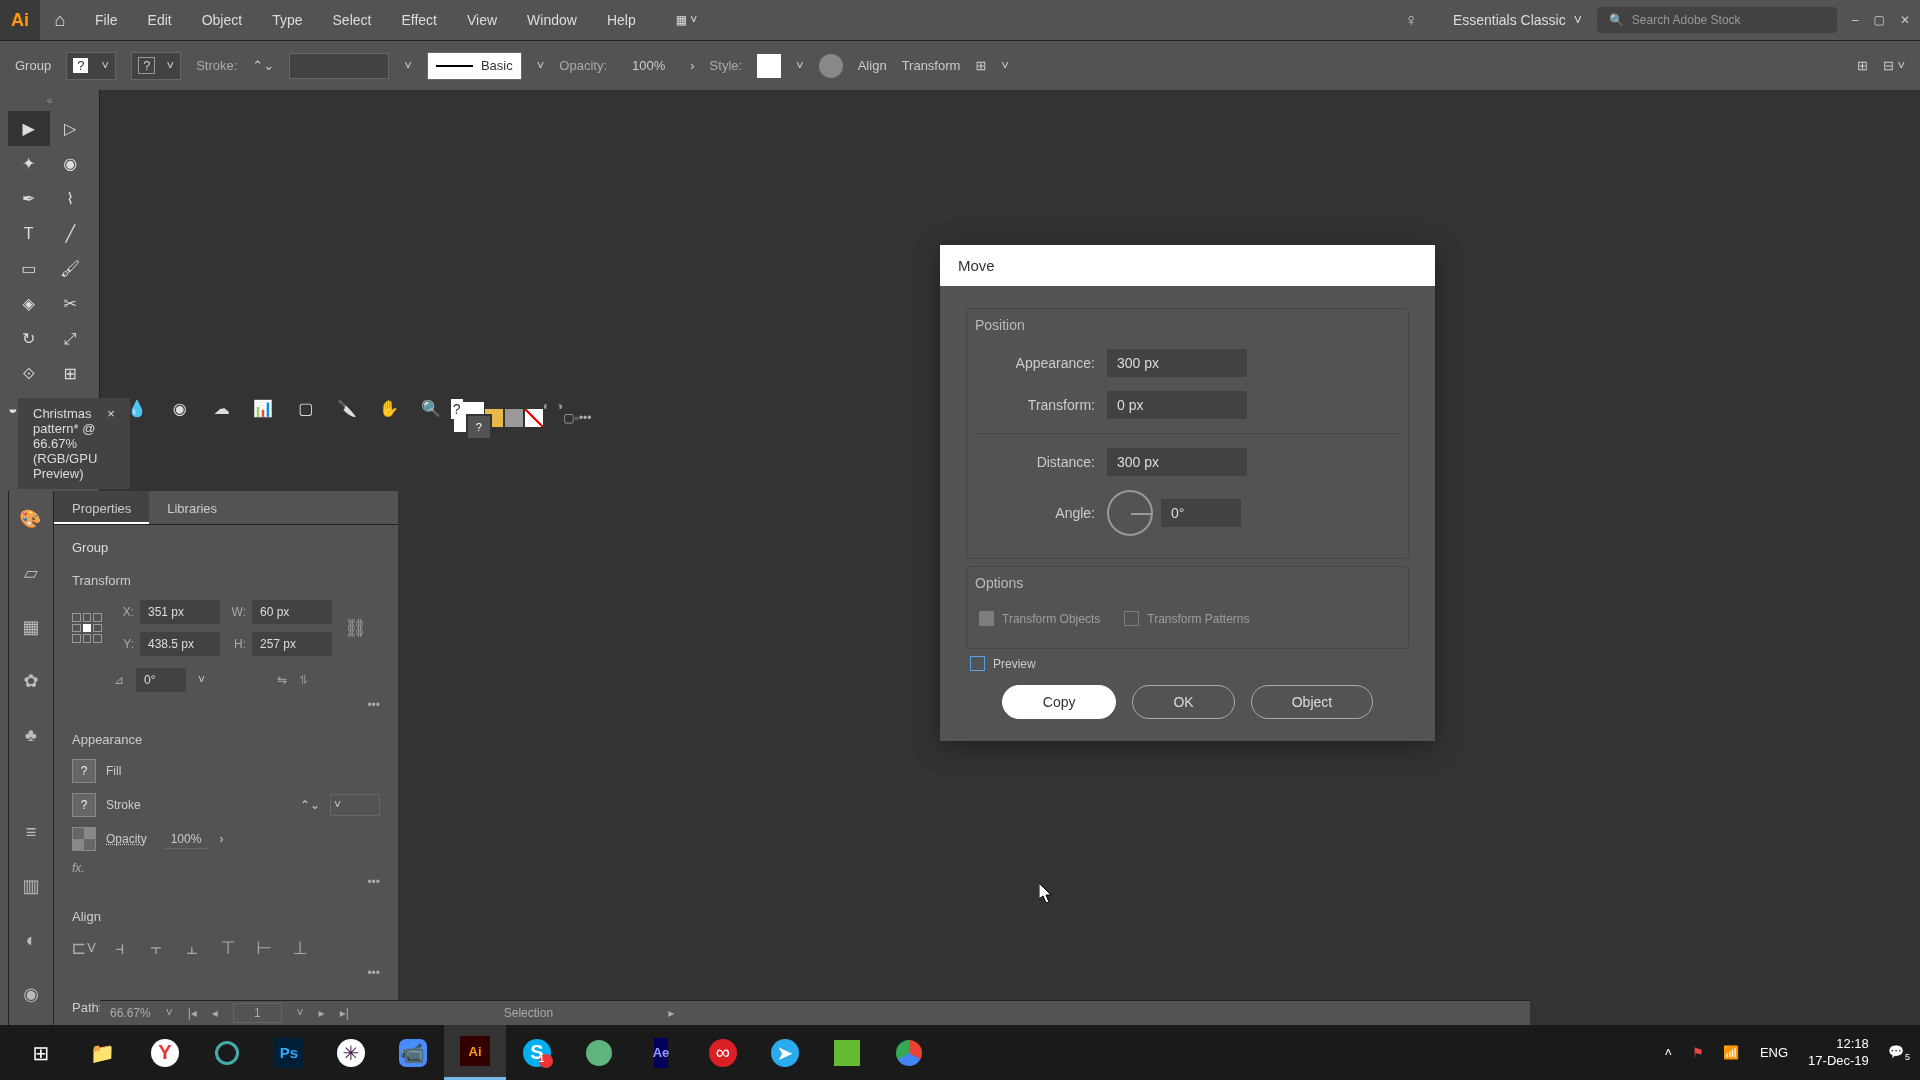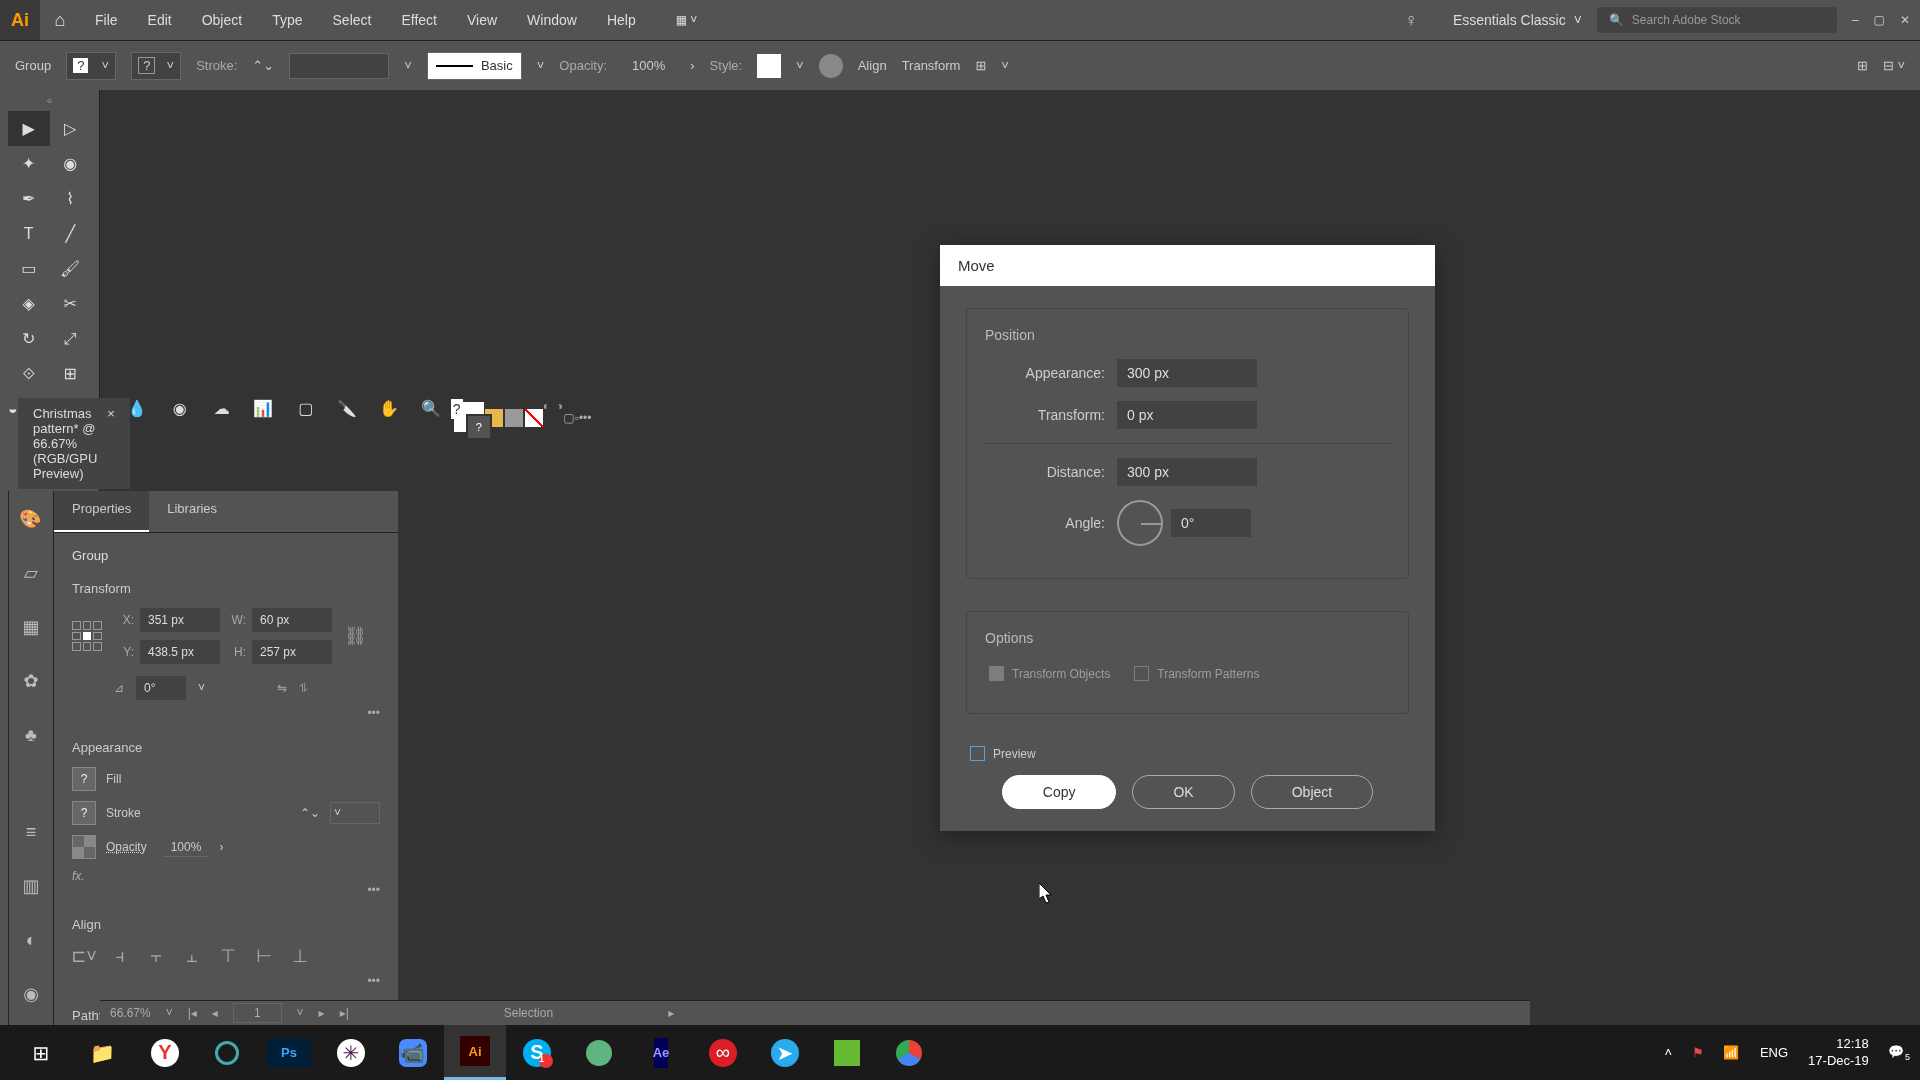--- a/index.html
+++ b/index.html
@@ -38,39 +38,39 @@
     .tab-bar { height: 35px; display: flex; align-items: center; padding-left: 10px; }
     .doc-tab { padding: 8px 15px; background: #434343; color: #ddd; font-size: 13px; display: flex; gap: 10px; }
     .canvas-wrapper { flex: 1; background: #fff; margin: 0 0 30px 0; position: relative; overflow: hidden; }
     
     
     .right-panels { width: 390px; display: flex; }
     .panel-strip { width: 45px; background: #535353; border-left: 1px solid #222; display: flex; flex-direction: column; align-items: center; padding-top: 15px; gap: 28px; }
     .strip-icon { width: 26px; height: 26px; color: #bbb; display: flex; align-items: center; justify-content: center; font-size: 18px; }
     
     .properties-panel { flex: 1; background: #535353; border-left: 1px solid #222; padding: 0; }
-    .panel-tabs { display: flex; height: 42px; border-bottom: 1px solid #222; }
+    .panel-tabs { display: flex; height: 34px; border-bottom: 1px solid #222; }
     .panel-tab { padding: 10px 18px; font-size: 13px; color: #ccc; cursor: pointer; }
     .panel-tab.active { background: #434343; border-bottom: 2px solid #fff; }
     .panel-content { padding: 15px 18px; }
     .panel-section { margin-bottom: 20px; }
     .section-title { font-size: 13px; color: #ccc; margin-bottom: 12px; }
     .transform-grid { display: grid; grid-template-columns: 20px 1fr 20px 1fr; gap: 8px 6px; align-items: center; }
     .tf-label { font-size: 12px; color: #aaa; text-align: right; }
     .tf-input { background: #424242; padding: 5px 8px; color: #ddd; font-size: 12px; border: none; width: 80px; }
     .appearance-row { display: flex; align-items: center; gap: 10px; margin-bottom: 10px; }
     .swatch-sq { width: 24px; height: 24px; background: #666; border: 1px solid #888; display: flex; align-items: center; justify-content: center; color: #eee; }
     .align-icons { display: flex; gap: 12px; margin-top: 10px; }
     .align-icon { width: 24px; height: 24px; color: #aaa; display: flex; align-items: center; justify-content: center; font-size: 18px; }
     
     
     .dialog-overlay { position: absolute; top: 155px; left: 940px; width: 495px; background: #fff; box-shadow: 0 5px 25px rgba(0,0,0,0.4); z-index: 1000; }
     .dialog-title { padding: 12px 18px; color: #333; font-size: 15px; background: #fff; }
     .dialog-body { background: #535353; padding: 22px 26px; color: #ccc; }
-    .dialog-section { border: 1px solid #444; border-radius: 4px; padding: 18px; margin-bottom: 32px; }
+    .dialog-section { border: 1px solid #444; border-radius: 4px; padding: 8px; margin-bottom: 7px; }
     .dialog-section-title { color: #bbb; font-size: 14px; margin-bottom: 16px; }
     .dialog-field { display: flex; align-items: center; gap: 8px; margin-bottom: 14px; justify-content: flex-start; }
     .dialog-field label { width: 120px; text-align: right; color: #ccc; font-size: 14px; margin-right: 4px;}
     .dialog-input { background: #424242; border: none; padding: 6px 10px; color: #ddd; font-size: 14px; width: 140px; }
     .dialog-divider { border-top: 1px solid #444; margin: 14px 0; }
     .angle-widget { width: 46px; height: 46px; border: 2px solid #999; border-radius: 50%; position: relative; }
     .angle-line { position: absolute; width: 22px; height: 2px; background: #999; top: 21px; left: 22px; }
     .checkbox-row { display: flex; align-items: center; gap: 8px; margin: 4px 0 14px 4px; }
     .checkbox { width: 15px; height: 15px; border: 1px solid #999; }
     .checkbox.checked { background: #999; }
@@ -436,21 +436,21 @@
 <div class="taskbar">
   <div class="task-icon">⊞</div>
   <div class="task-icon">📁</div>
   <div class="task-icon">
         <div style="width:28px;height:28px;border-radius:50%;background:#fff;color:#e33;display:flex;align-items:center;justify-content:center;font-weight:bold;">Y</div>
       </div>
   <div class="task-icon">
         <div style="width:24px;height:24px;border:3px solid #4aa;border-radius:50%;"></div>
       </div>
   <div class="task-icon">
-        <div style="width:44px;height:30px;background:#001e36;color:#31a8ff;display:flex;align-items:center;justify-content:center;font-weight:bold;font-size:13px;">Ps</div>
+        <div style="width:30px;height:30px;background:#001e36;color:#31a8ff;display:flex;align-items:center;justify-content:center;font-weight:bold;font-size:15px;">Ps</div>
       </div>
   <div class="task-icon">
         <div style="width:28px;height:28px;border-radius:50%;background:#fff;color:#4a154b;display:flex;align-items:center;justify-content:center;">✳</div>
       </div>
   <div class="task-icon">
         <div style="width:28px;height:28px;border-radius:7px;background:#4a8cff;color:#fff;display:flex;align-items:center;justify-content:center;">📹</div>
       </div>
   <div class="task-icon active-app">
         <div style="width:30px;height:30px;background:#330000;color:#ff9a00;display:flex;align-items:center;justify-content:center;font-weight:bold;font-size:13px;">Ai</div>
       </div>

